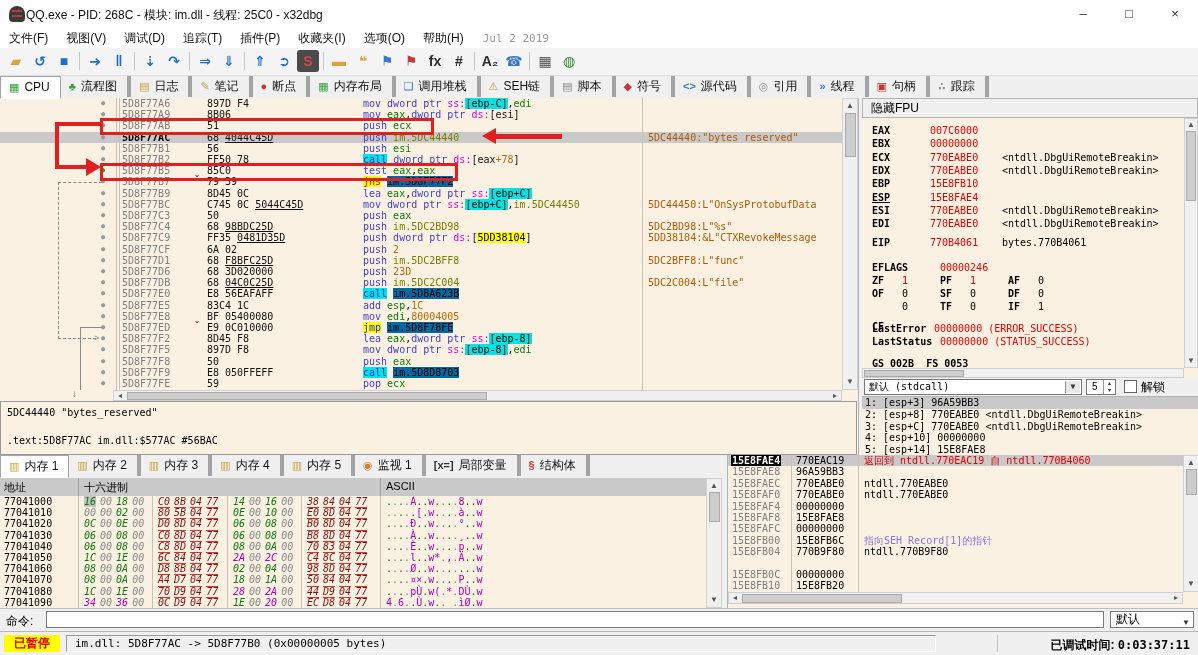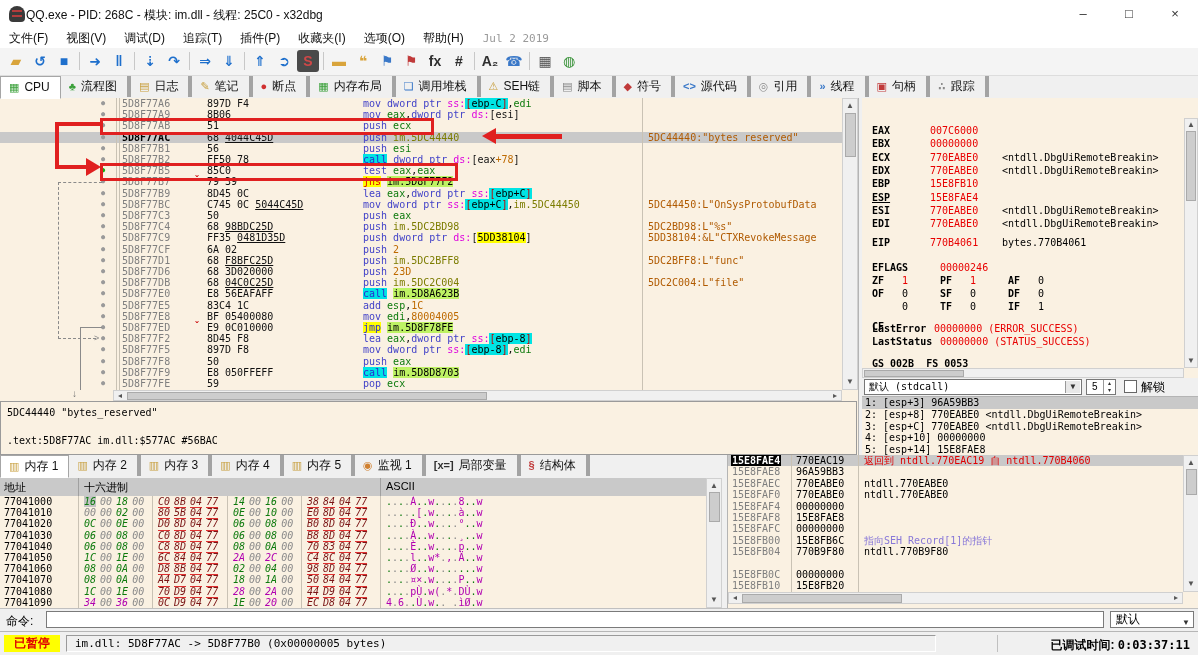--- a/index.html
+++ b/index.html
@@ -40,21 +40,21 @@
   .daddr{position:absolute;left:122px;color:#7F7F7F;}
   .drow.sel .daddr{color:#000;font-weight:bold;}
   .dbytes{position:absolute;left:207px;color:#101010;}
   .bun{text-decoration:underline;}
   .bov{text-decoration:overline;}
   .jmk{position:absolute;left:194px;top:-1px;color:#cc1111;font-weight:bold;}
   .dinstr{position:absolute;left:363px;width:276px;overflow:hidden;}
   .dcmt{position:absolute;left:648px;width:190px;overflow:hidden;color:#B05A00;}
   .t-mn{color:#4343C8}.t-rg{color:#0D7A0D}.t-nm{color:#BE6A00}.t-seg{color:#DE00DE}
   .t-md{color:#7C7C00}.t-pl{color:#101010}
-  .t-ca{color:#2B2BD0;background:#00E4E4}.t-tg{background:#bef264;color:#000}
+  .t-ca{color:#2B2BD0;background:#00E4E4}.t-tg{background:#0369a1;color:#000}
   .t-jc{color:#E00000;background:#FFFF00}.t-jp{color:#2B2BD0;background:#FFFF00}
   .t-hy{background:#FFFF00;color:#000}.t-hb{background:#00E4E4;color:#C00000}.t-hc{background:#00E4E4;color:#000}
   
   .jline{position:absolute;z-index:3;}
   
   .sb{position:absolute;background:#F0F0F0;border:1px solid #d0d0d0;box-sizing:border-box;}
   .sb-thumb{position:absolute;background:#cdcdcd;border:1px solid #aaa;box-sizing:border-box;}
   .sb-arr{position:absolute;color:#555;font-size:8px;text-align:center;line-height:12px;width:100%;}
   
   #infobox{position:absolute;left:0;top:303px;width:857px;height:54px;background:#FAF1E2;border:1px solid #9a9a9a;box-sizing:border-box;font-family:"DejaVu Sans Mono",monospace;font-size:10px;}
@@ -211,20 +211,21 @@
       <div class="ann annbox" style="left:100px;top:65px;width:352px;height:12px;"></div>
       <div class="ann annline" style="left:55px;top:24px;width:45px;height:4px;"></div>
       <div class="ann annline" style="left:55px;top:24px;width:4px;height:47px;"></div>
       <div class="ann annline" style="left:55px;top:67px;width:31px;height:4px;"></div>
       <div class="ann ah-right" style="left:86px;top:60px;"></div>
       <div class="ann ah-left" style="left:482px;top:30px;"></div>
       <div class="ann annline" style="left:496px;top:36px;width:66px;height:5px;"></div>
     </div>
 
     <div id="registers">
+      <div id="reg-header">隐藏FPU</div>
       <div id="reg-body">
           <span class="rrow rname" style="left: 10px; top: 7px;">EAX</span>
           <span class="rrow rval" style="left: 68px; top: 7px;">007C6000</span>
           <span class="rrow rname" style="left: 10px; top: 20.3px;">EBX</span>
           <span class="rrow rval" style="left: 68px; top: 20.3px;">00000000</span>
           <span class="rrow rname" style="left: 10px; top: 33.6px;">ECX</span>
           <span class="rrow rval" style="left: 68px; top: 33.6px;">770EABE0</span>
           <span class="rrow rextra" style="left: 140px; top: 33.6px;">&lt;ntdll.DbgUiRemoteBreakin&gt;</span>
           <span class="rrow rname" style="left: 10px; top: 46.9px;">EDX</span>
           <span class="rrow rval" style="left: 68px; top: 46.9px;">770EABE0</span>

